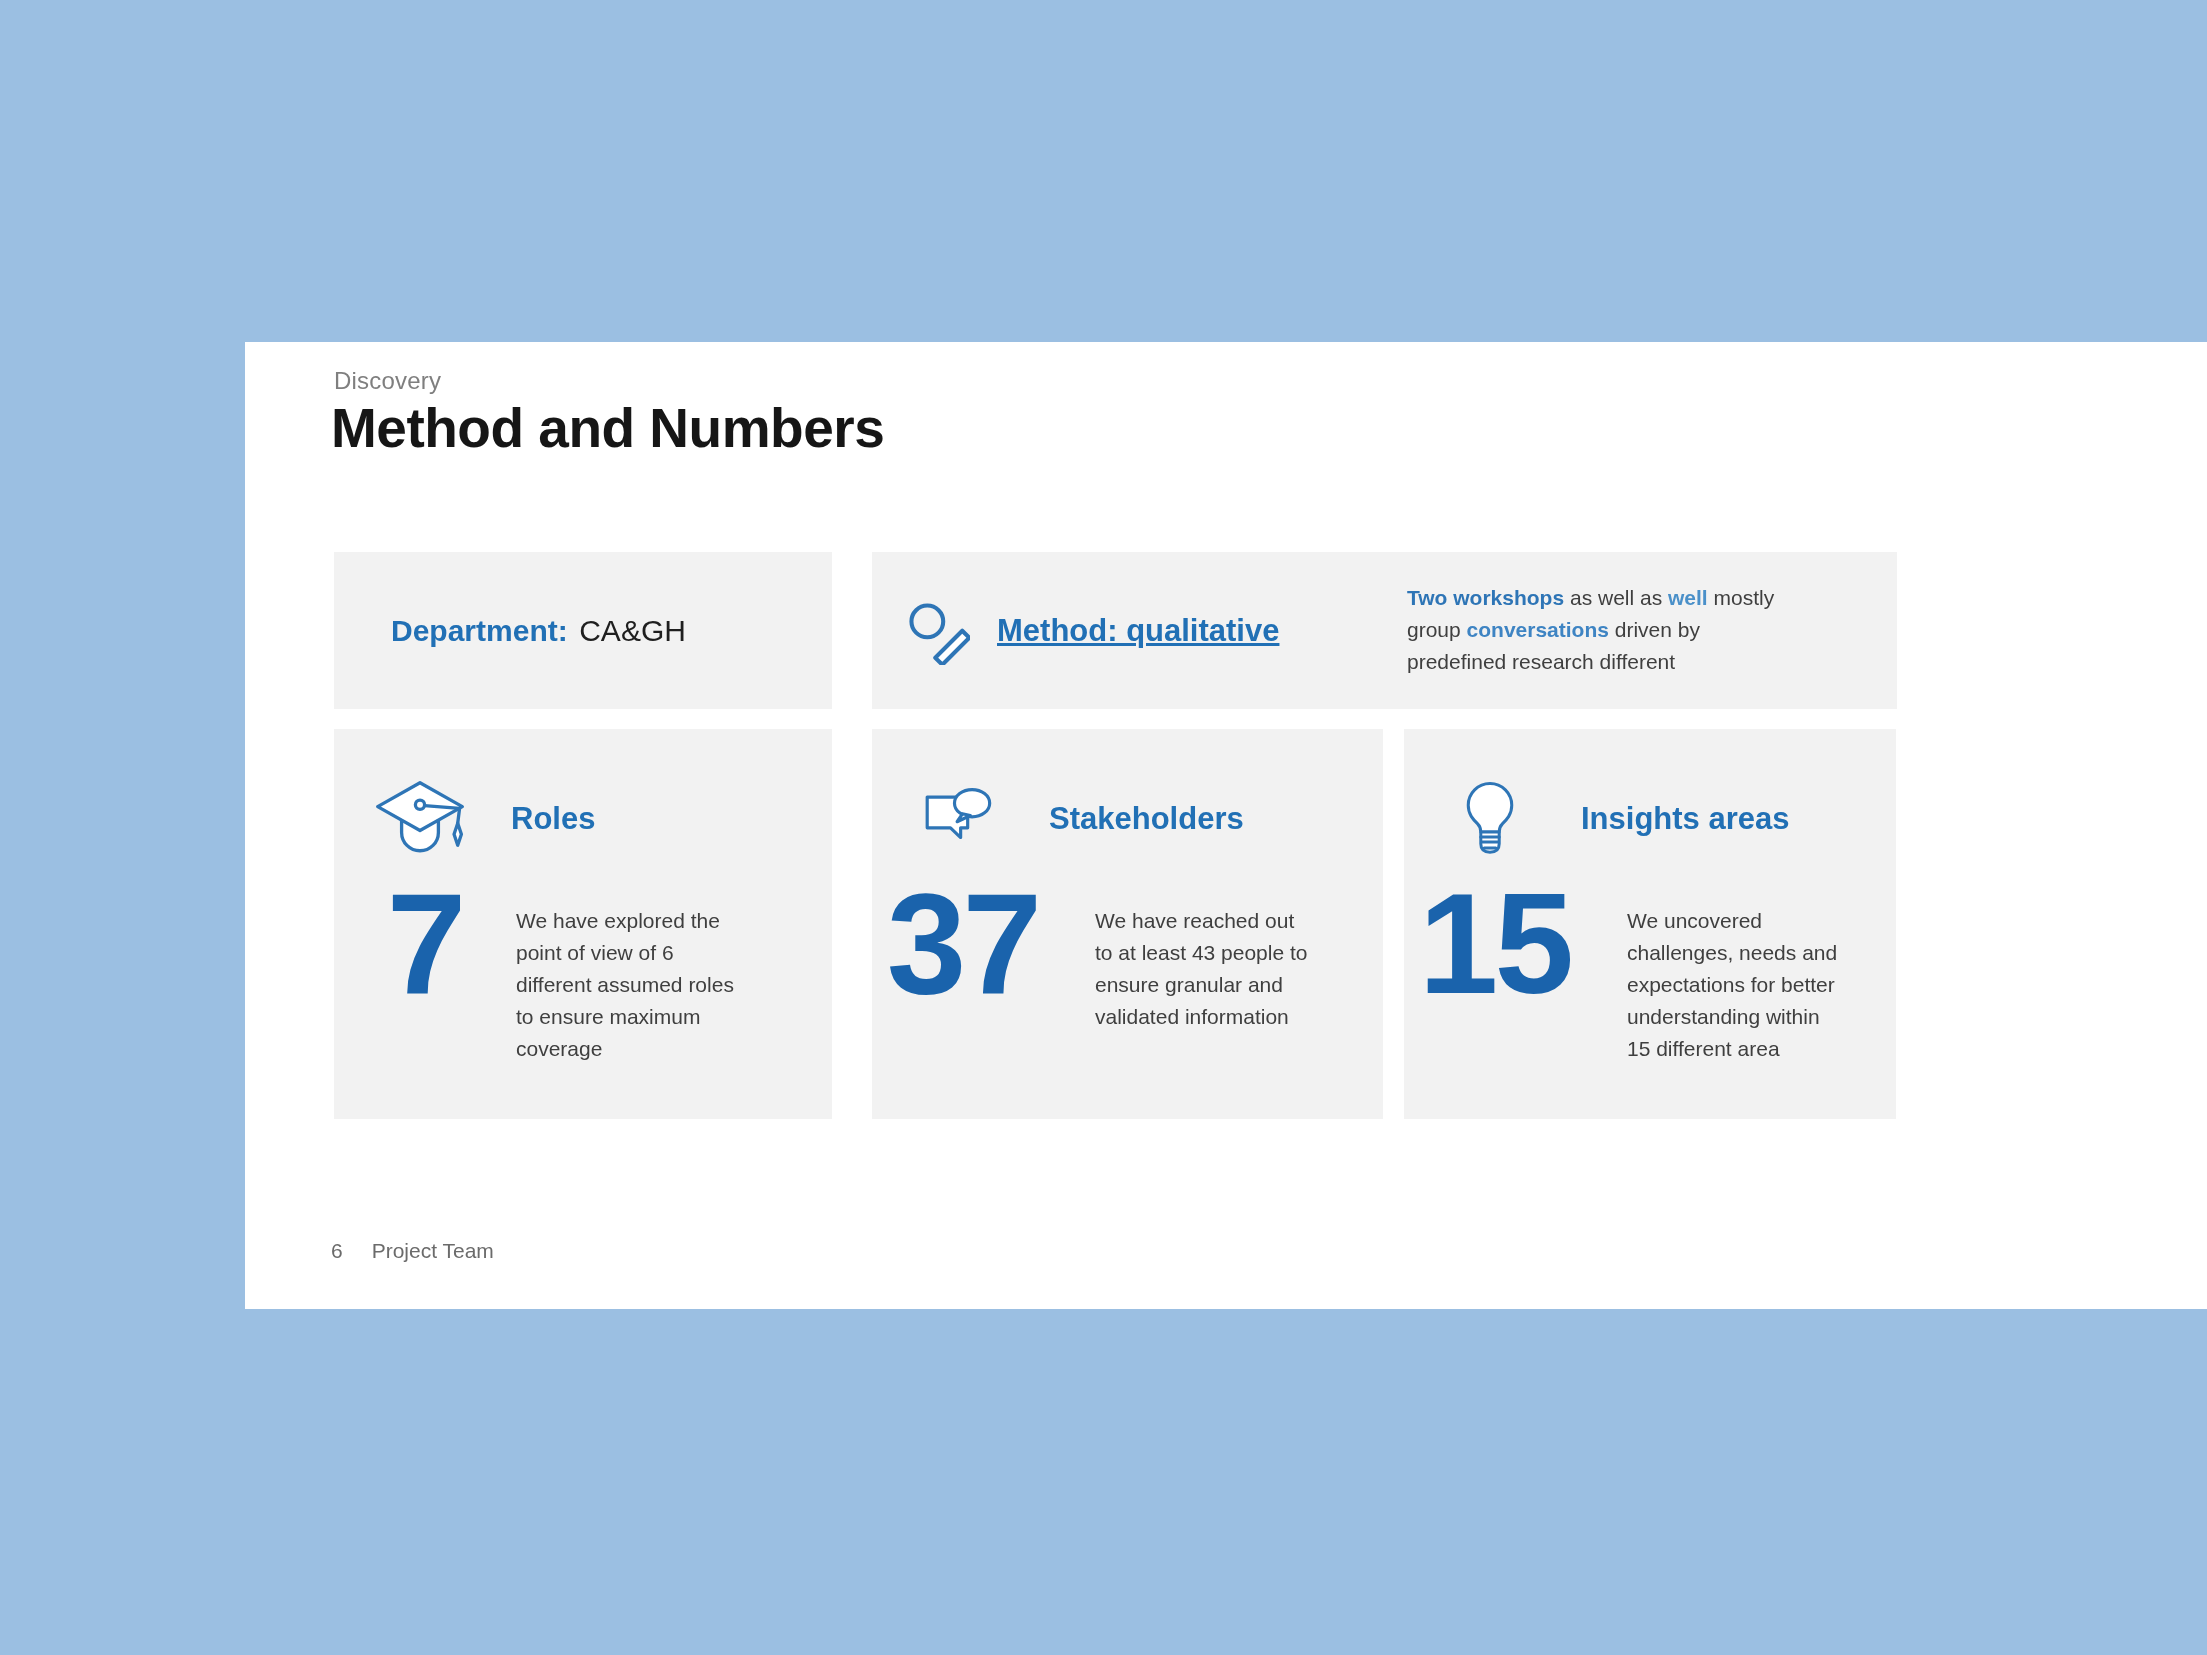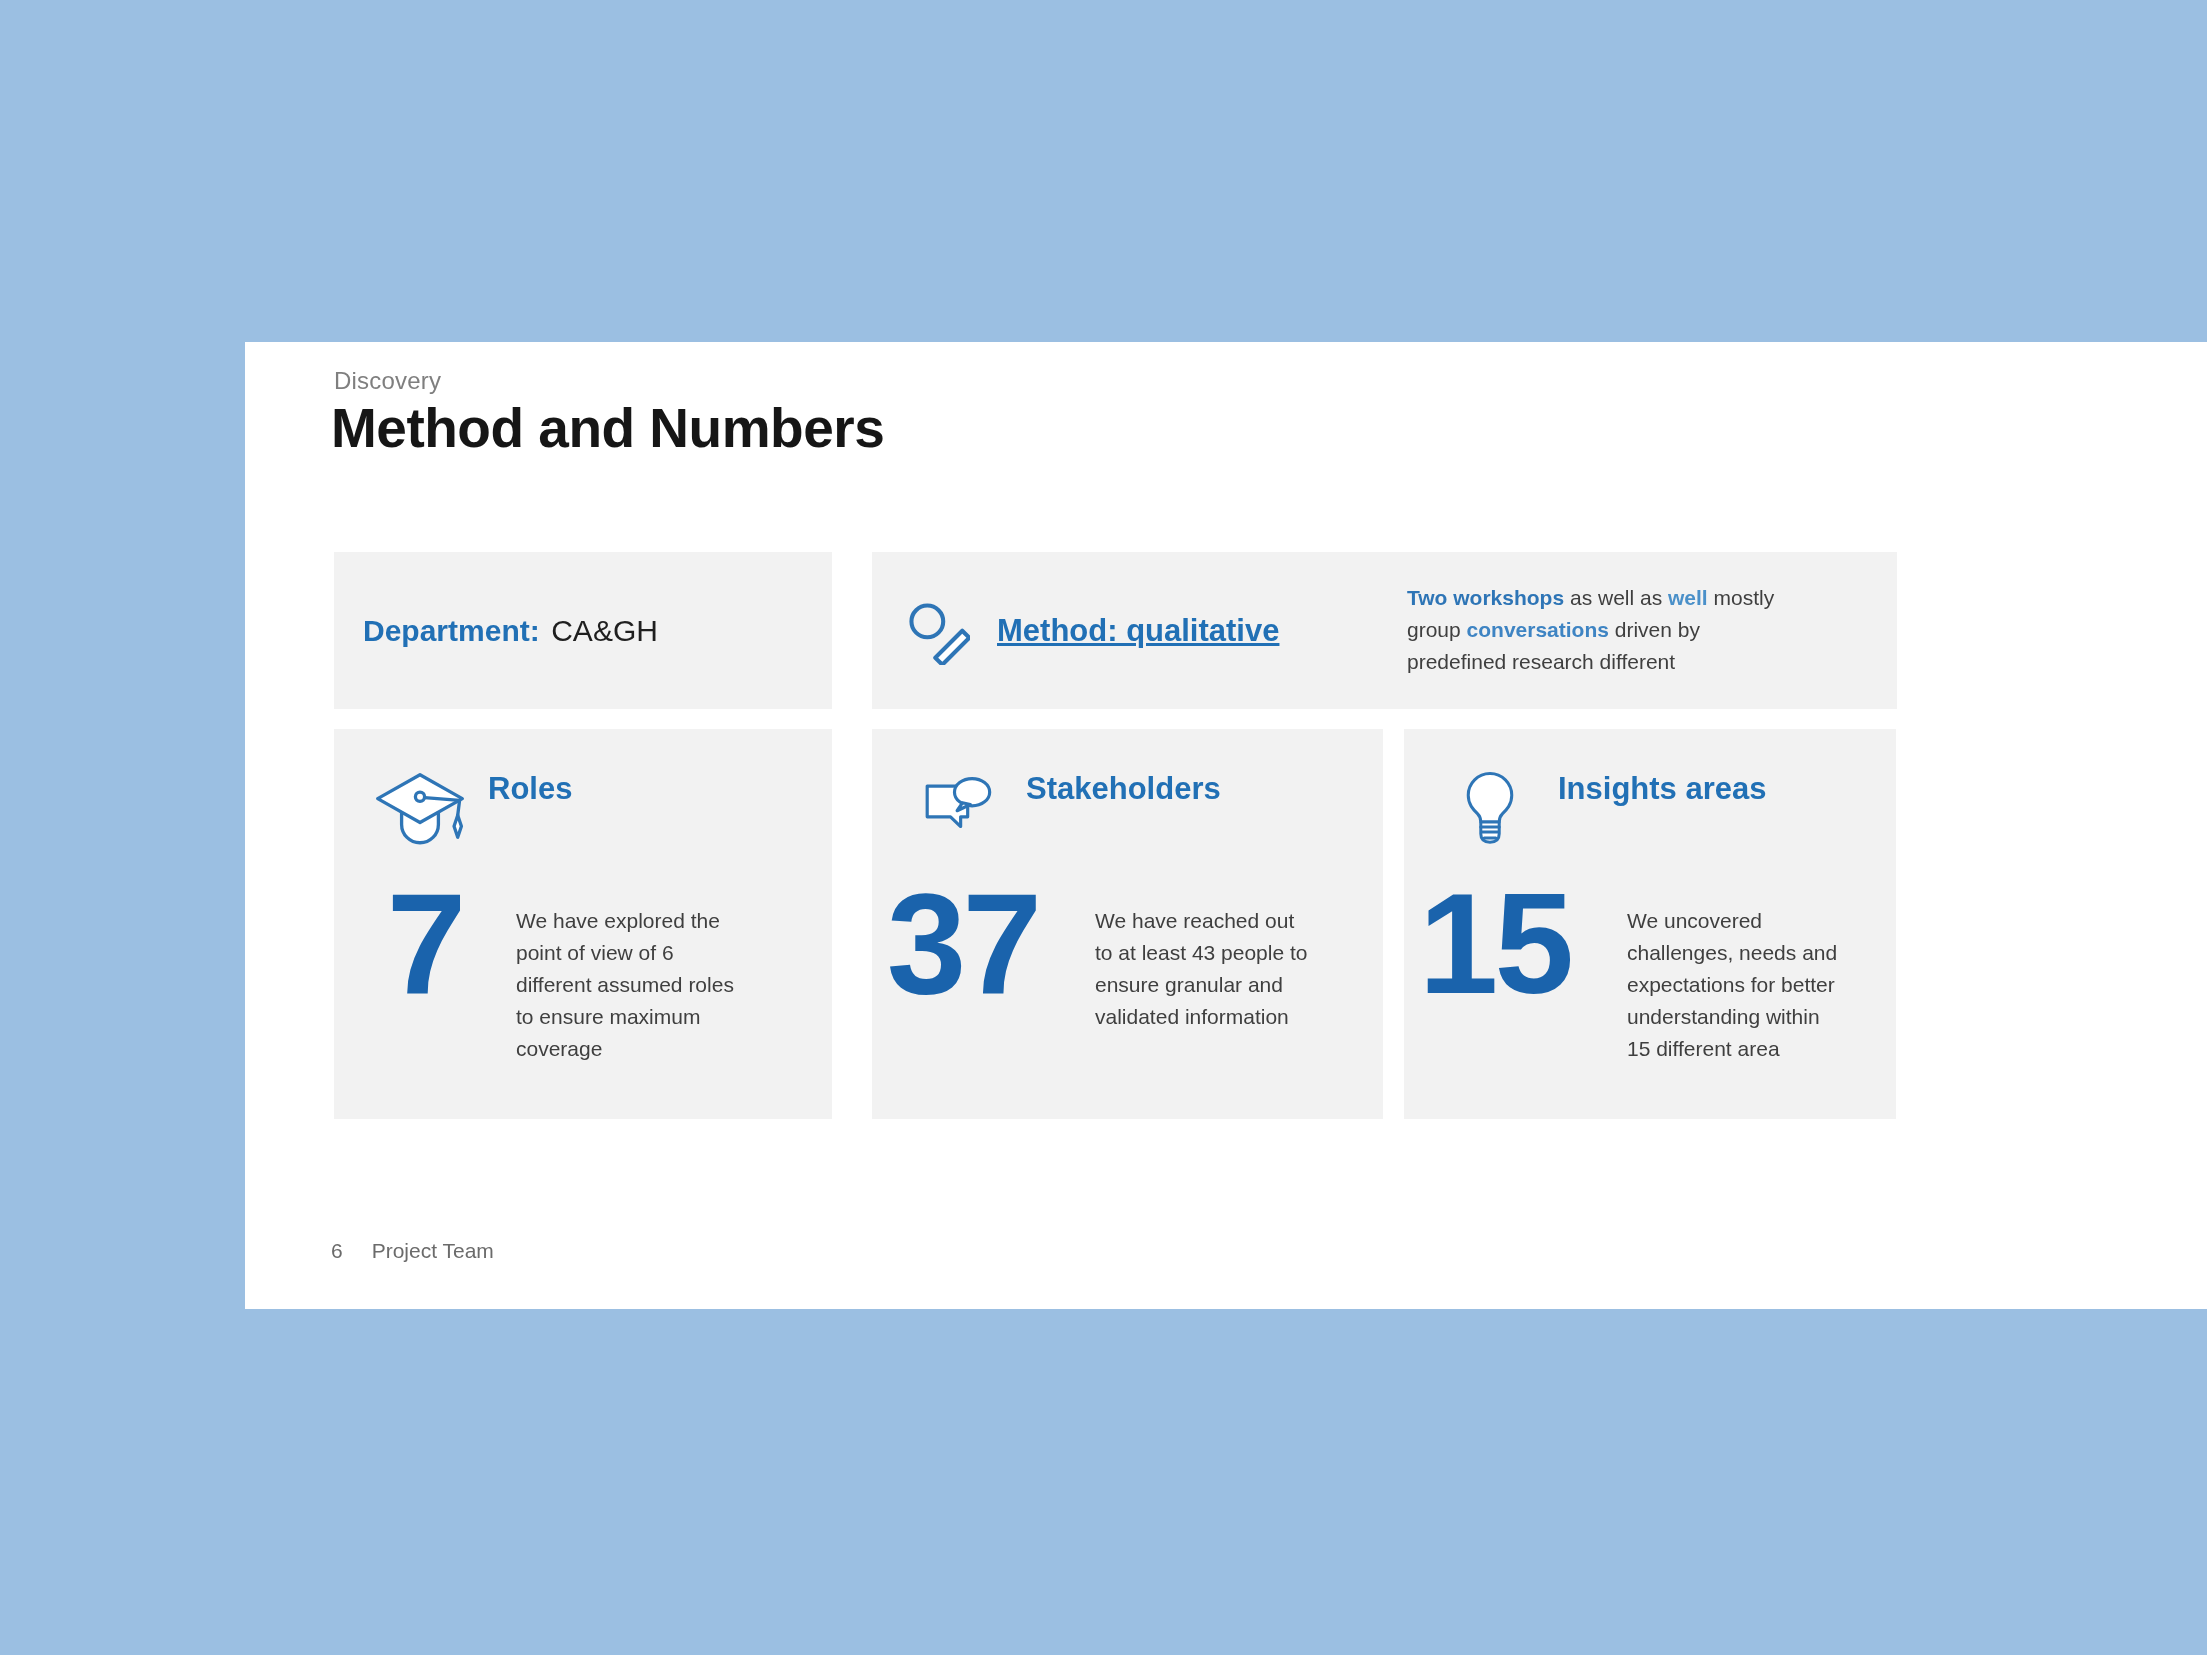--- a/index.html
+++ b/index.html
@@ -20,37 +20,37 @@
   .title{
     position:absolute;left:86px;top:55px;margin:0;
     font-size:55px;line-height:63px;font-weight:700;letter-spacing:-0.5px;
     color:var(--title,#161616);
     text-align:right;
   }
   .card{
     position:absolute;background:var(--card-bg,#F2F2F2);
   }
   .card-dept{left:89px;top:210px;width:498px;height:157px;display:flex;align-items:center;padding-left:29px;box-sizing:border-box;}
-  .dept-label{font-size:30px;font-weight:700;color:var(--accent,#2170B5);}
+  .dept-label{font-size:30px;font-weight:700;color:var(--accent,#2170B5);margin-left:28px;}
   .dept-value{font-size:30px;color:#1F1F1F;margin-left:11.5px;}
   .card-method{left:627px;top:210px;width:1025px;height:157px;display:flex;align-items:center;padding-left:29px;box-sizing:border-box;gap:27px;}
   .method-heading{font-size:31px;font-weight:700;color:var(--accent,#2170B5);text-decoration:underline;}
   .method-desc{
     position:absolute;left:535px;top:30px;width:449px;margin:0;
     font-size:21px;line-height:32px;color:var(--body,#3F3F3F);
     white-space:pre-line;
   }
   .method-desc .seg-b{font-weight:700;}
   .stat-card{width:498px;height:390px;}
   .stat1{left:89px;top:387px;}
   .stat2{left:627px;top:387px;width:511px;}
   .stat3{left:1159px;top:387px;width:492px;}
   .box-head{
     position:absolute;left:40px;top:42px;height:96px;
-    display:flex;gap:22px;
+    display:flex;align-items:center;gap:45px;
   }
   .icon-wrap{width:92px;display:flex;justify-content:center;color:var(--icon,#2E75B6);}
   .stat-heading{font-size:31px;font-weight:700;color:var(--accent,#2170B5);white-space:nowrap;}
   .big-number{
     position:absolute;left:11.5px;top:143px;width:158px;text-align:center;
     font-size:143px;line-height:143px;font-weight:700;letter-spacing:-3.8px;
     color:var(--number,#1A63AC);
   }
   .box-text{
     position:absolute;left:223px;top:176px;width:296px;margin:0;

